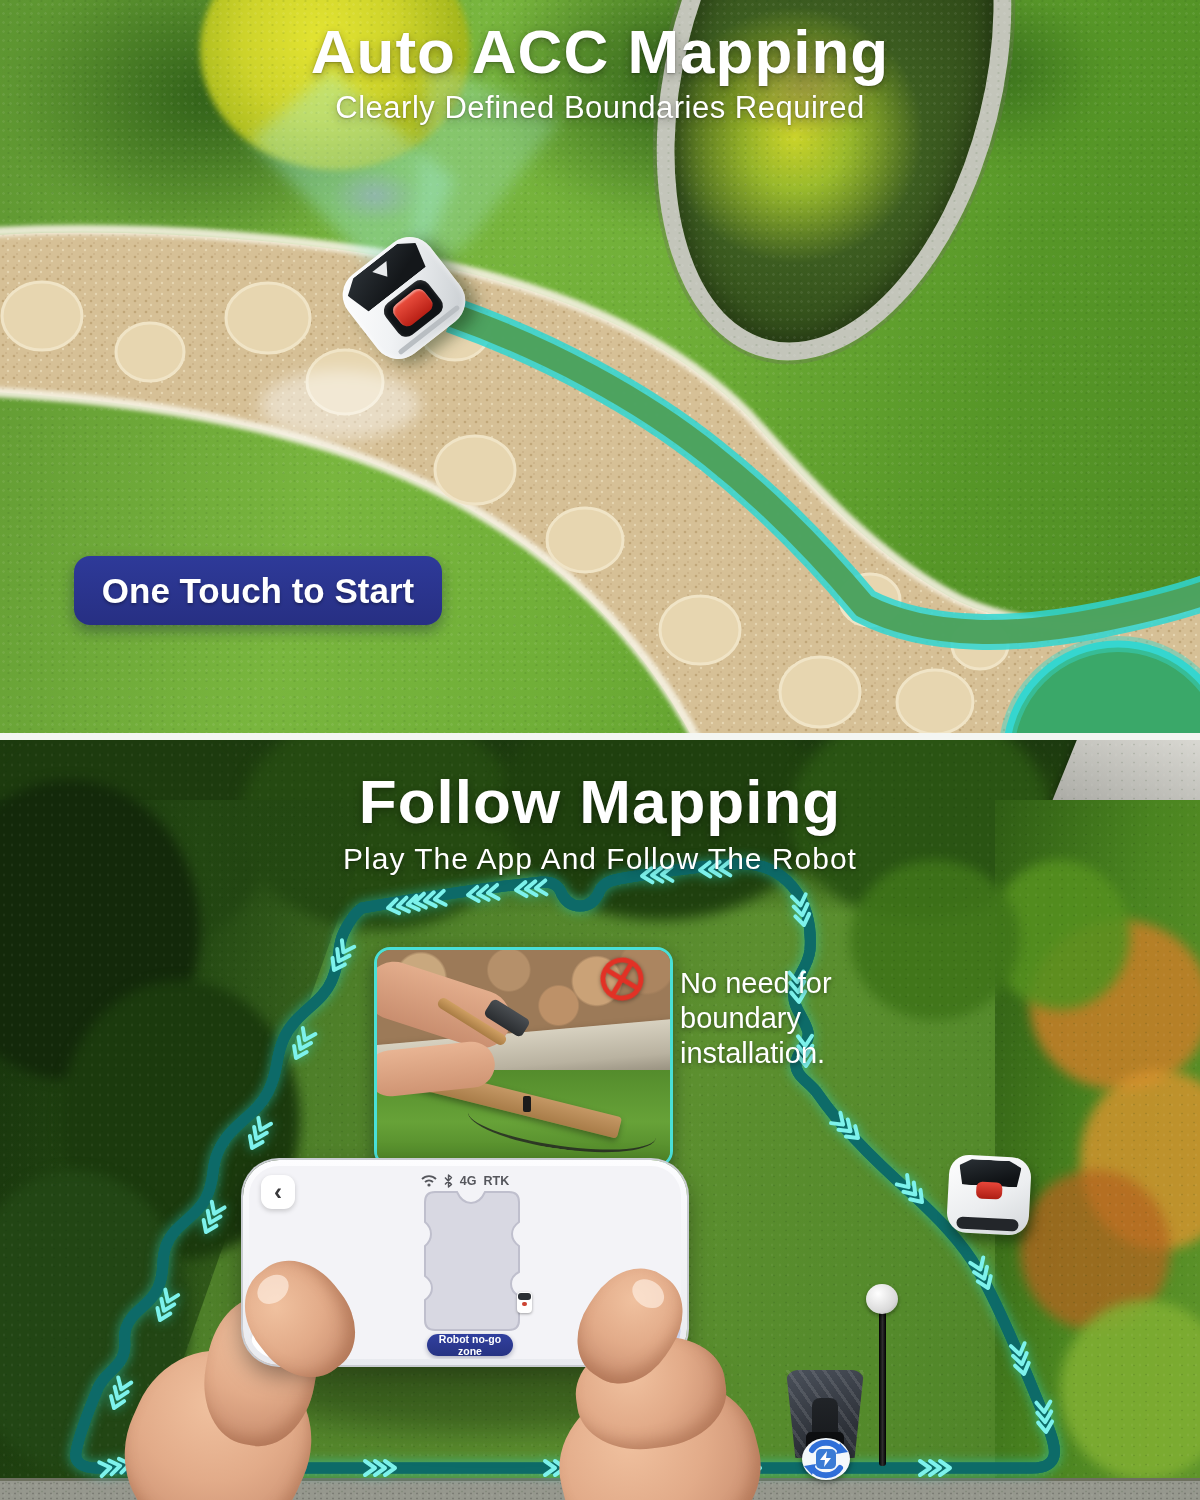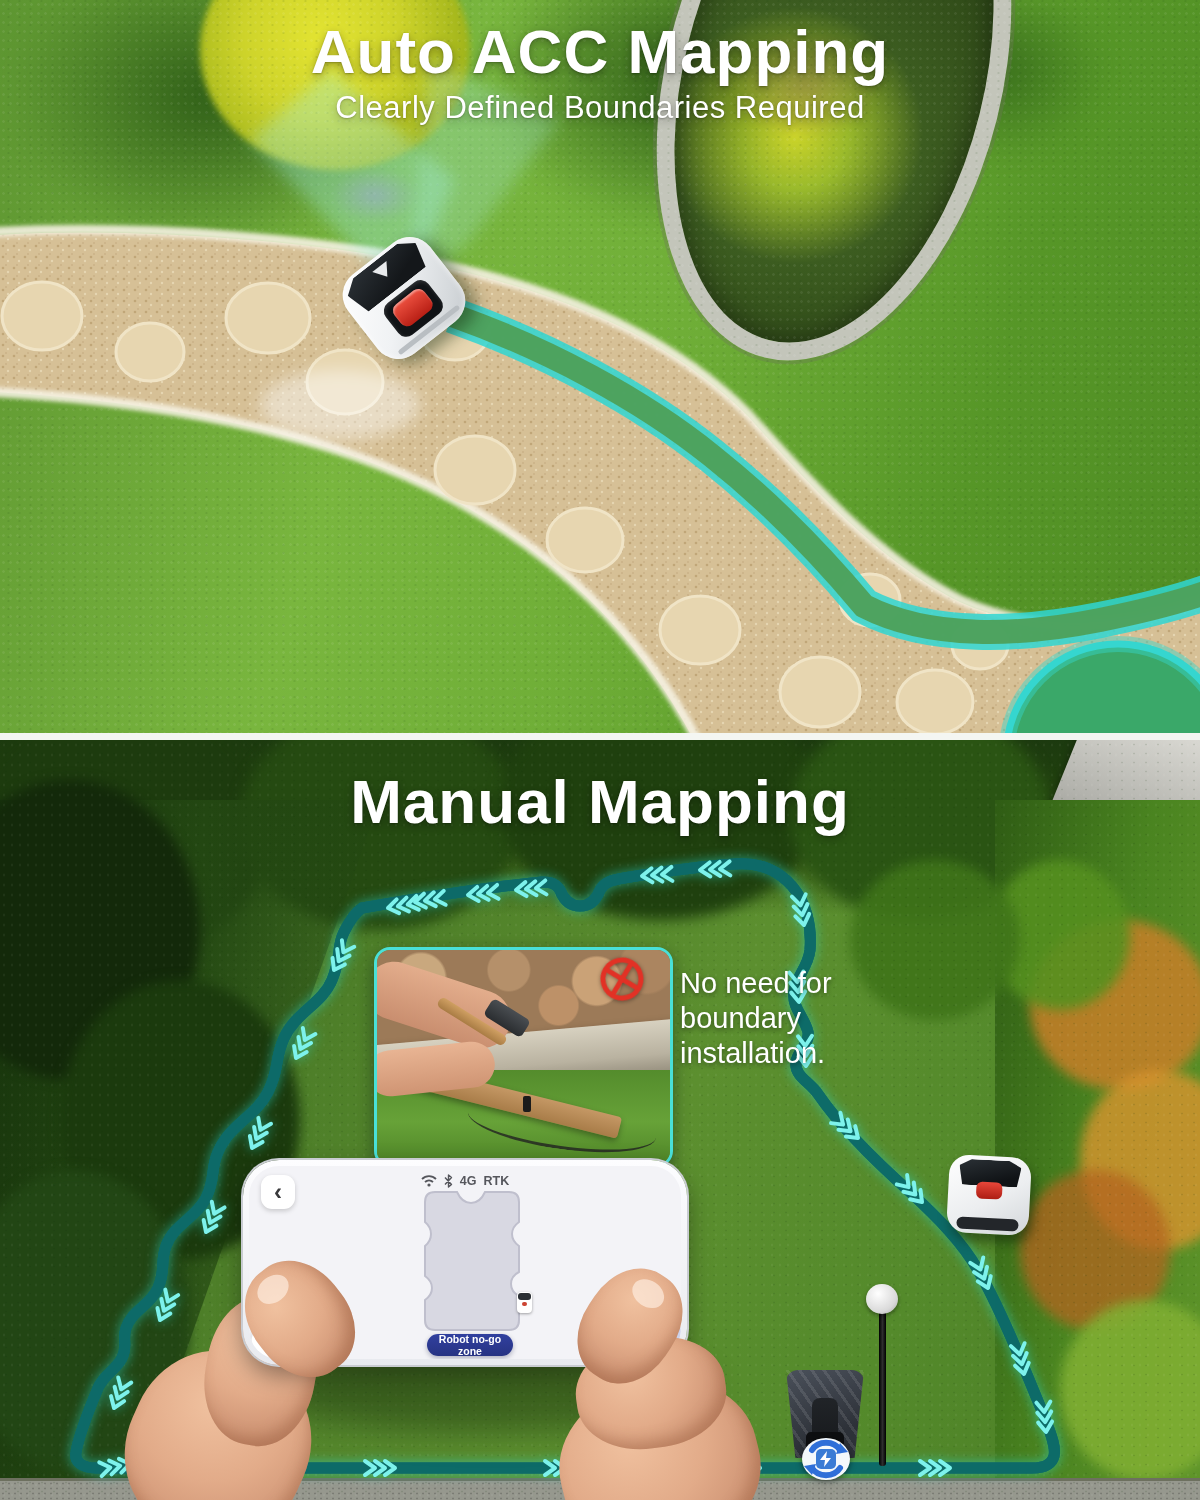--- a/index.html
+++ b/index.html
@@ -226,20 +226,21 @@
       <div class="r-body"></div>
       <div class="r-front"></div>
       <div class="r-logo"></div>
       <div class="r-inset"></div>
       <div class="r-btn"></div>
       <div class="r-seam"></div>
     </div>
 
     <div class="abs hero-title t1" style="z-index:8">Auto ACC Mapping</div>
     <div class="abs hero-title t1s" style="z-index:8">Clearly Defined Boundaries Required</div>
+    <button class="abs start-btn" style="z-index:8">One Touch to Start</button>
   </div>
 
   <div class="abs divider"></div>
 
   <div class="abs sec-man">
     <div class="hedge-top"></div>
     <div class="tree" style="left:-30px;top:-40px;width:300px;height:260px;background:#1d3b0e;"></div>
     <div class="tree" style="left:240px;top:-30px;width:280px;height:220px;background:#254a11;"></div>
     <div class="tree" style="left:500px;top:-50px;width:320px;height:230px;background:#1f400e;"></div>
     <div class="tree" style="left:790px;top:-30px;width:260px;height:210px;background:#2a5413;"></div>
@@ -301,21 +302,22 @@
         <use href="#chv" transform="translate(334,230) rotate(-62)"></use>
           <use href="#chv" transform="translate(296,318) rotate(-64)"></use>
         <use href="#chv" transform="translate(252,408) rotate(-65)"></use>
           <use href="#chv" transform="translate(206,492) rotate(-66)"></use>
         <use href="#chv" transform="translate(160,580) rotate(-67)"></use>
           <use href="#chv" transform="translate(114,668) rotate(-69)"></use>
       </g>
     </svg>
   </div>
 
-  <div class="abs hero-title t2" style="z-index:18">Manual Mapping</div>
+  <div class="abs hero-title t2" style="z-index:18">Follow Mapping</div>
+  <div class="abs hero-title t2s" style="z-index:18">Play The App And Follow The Robot</div>
 
   <div class="abs inset">
     <div class="wall"></div>
     <div class="ledge"></div>
     <div class="grassy"></div>
     <div class="plank"></div>
     <div class="wire"></div>
     <div class="arm1"></div>
     <div class="hammer-handle"></div>
     <div class="hammer-head"></div>

